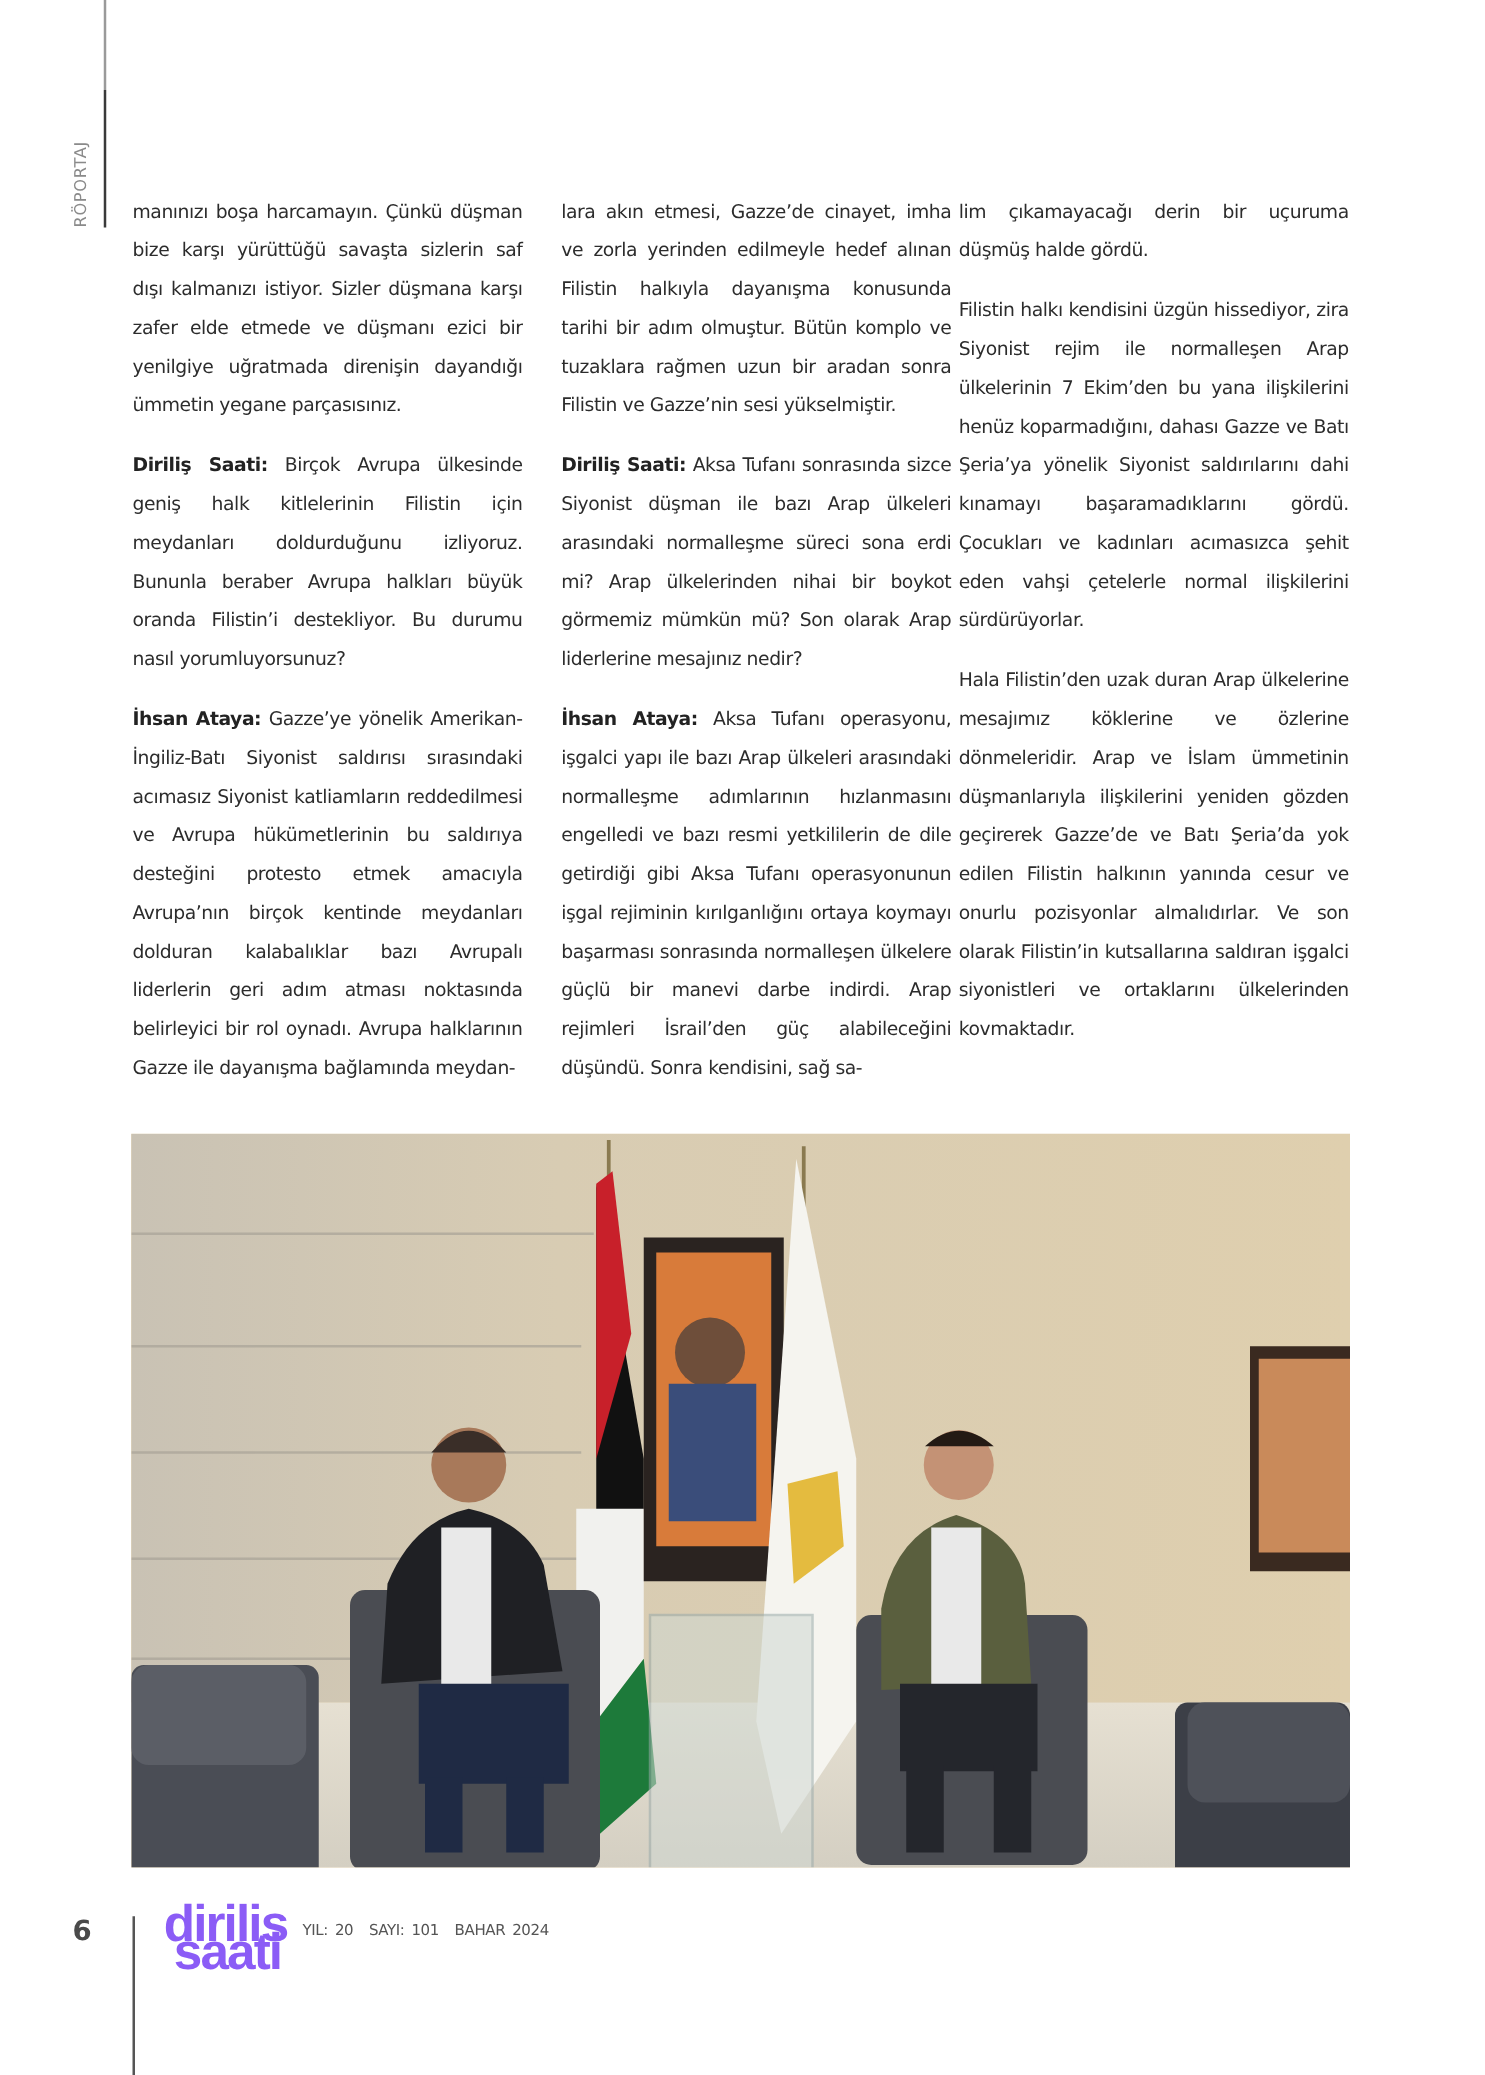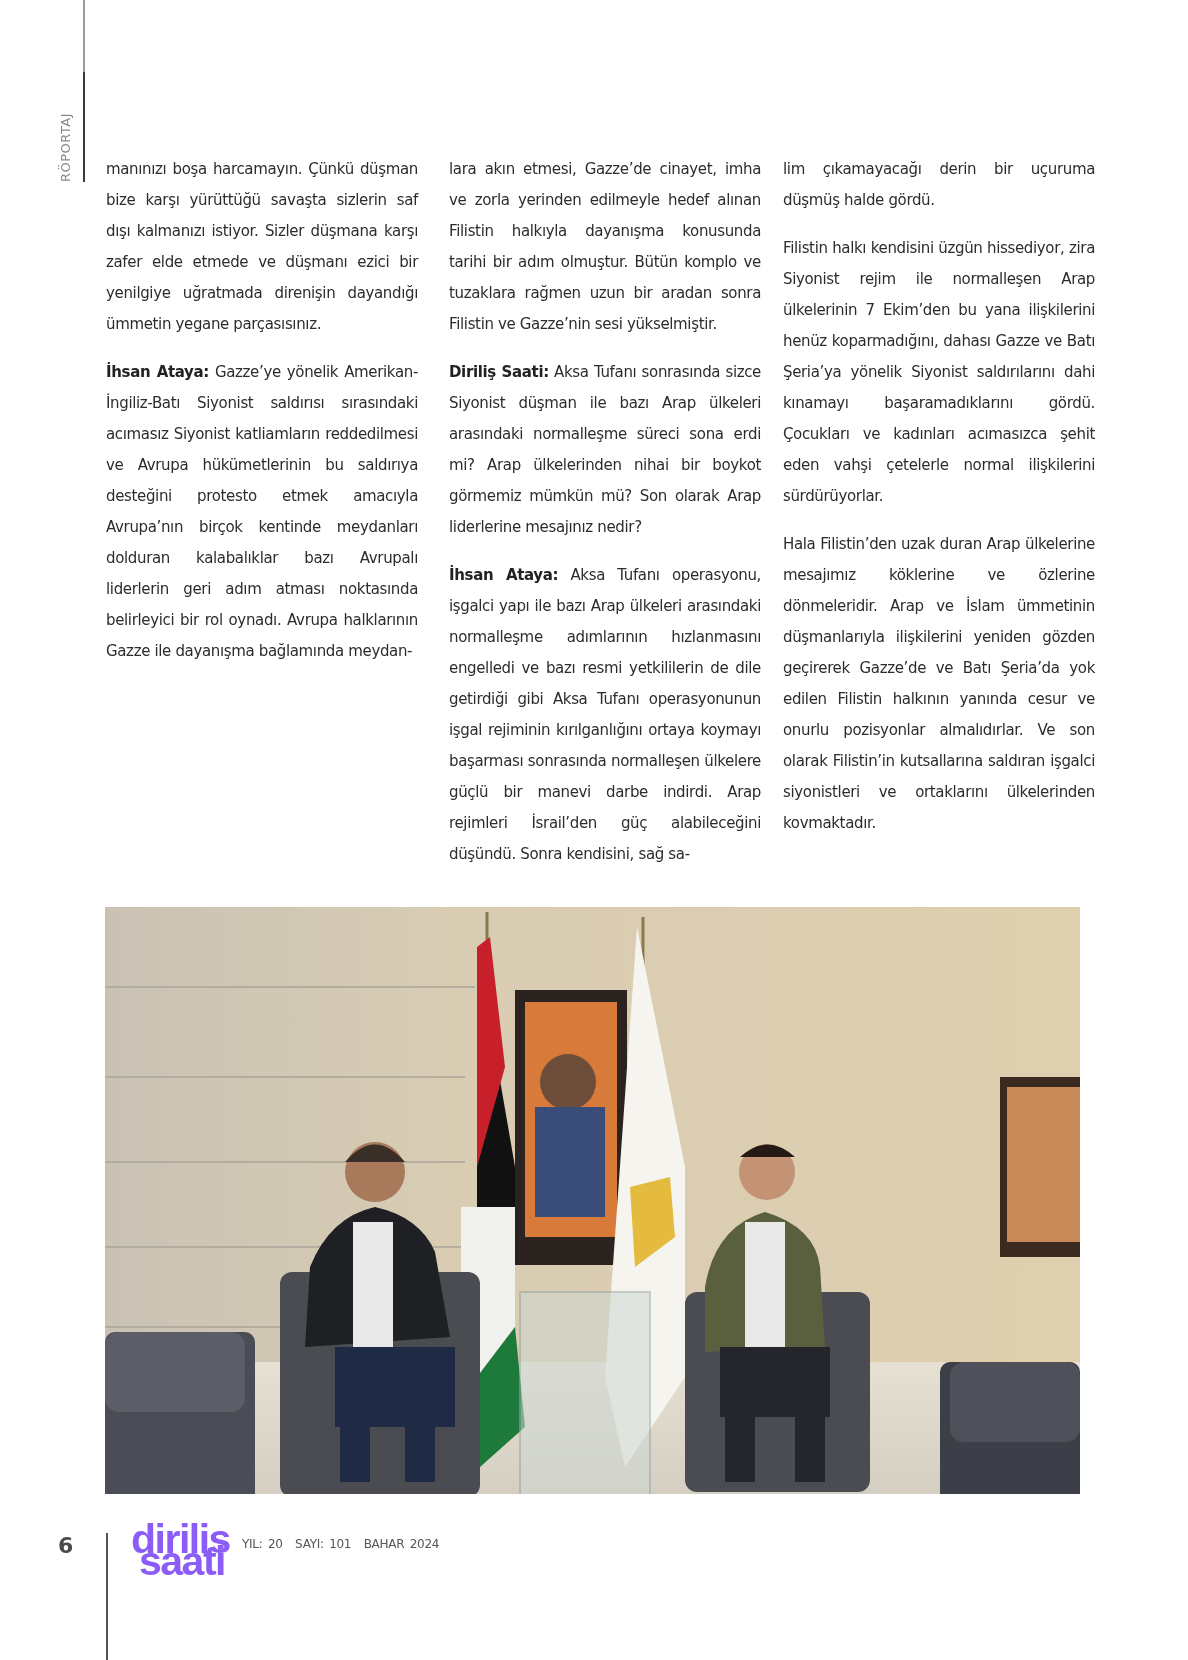--- a/index.html
+++ b/index.html
@@ -9,21 +9,21 @@
   .rule-top-dark  { position:absolute; left:83px; top:72px; width:2px; height:110px; background:#3a3a3a; }
   .section-label { position:absolute; left:58px; top:182px; transform-origin:left top;
          transform:rotate(-90deg); font-size:13px; letter-spacing:0.5px; color:#8a8a8a;
          font-family:"DejaVu Sans", sans-serif; font-weight:normal; white-space:nowrap; }
   .col { position:absolute; top:154px; width:312px; font-size:15px; line-height:31px;
          text-align:justify; hyphens:manual; color:#2c2c2c; letter-spacing:-0.35px; }
   .col p { margin:0 0 17px 0; }
   .col .sp { font-weight:bold; color:#222; }
   #col1 { left:106px; }
   #col2 { left:437px;margin-left:12px; }
-  #col3 { left:767px;margin-left:16px; }
+  #col3 { left:767px; }
   .photo { position:absolute; left:105px; top:907px; width:975px; height:587px; overflow:hidden;
            background:#d9c9a8; }
   .photo svg { display:block; width:100%; height:100%; }
   .page-number { position:absolute; left:58px; top:1533px; font-size:22px; font-weight:bold; color:#4a4a4a;
          font-family:"DejaVu Sans", sans-serif; }
   .footer-rule { position:absolute; left:106px; top:1533px; width:2px; height:127px; background:#555; }
   .logo { position:absolute; left:131px; top:1528px; font-family:"Liberation Sans", sans-serif;
           font-weight:bold; color:#8b5cf6; font-size:41px; line-height:22px; letter-spacing:-1.5px; }
   .logo .l2 { display:block; margin-left:8px; }
   .issue { position:absolute; left:242px; top:1537px; font-size:12px; color:#555;
@@ -32,20 +32,21 @@
 </style>
 </head>
 <body>
 
 <div class="rule-top-light"></div>
 <div class="rule-top-dark"></div>
 <div class="section-label">RÖPORTAJ</div>
 
 <div class="col" id="col1">
   <p><span class="sp"></span> <span>manınızı boşa harcamayın. Çünkü düşman bize karşı yürüttüğü savaşta sizlerin saf dışı kalmanızı istiyor. Sizler düşmana karşı zafer elde etmede ve düşmanı ezici bir yenilgiye uğratmada direnişin dayandığı ümmetin yegane parçasısınız.</span></p>
+  <p><span class="sp">Diriliş Saati:</span> <span>Birçok Avrupa ülkesinde geniş halk kitlelerinin Filistin için meydanları doldurduğunu izliyoruz. Bununla beraber Avrupa halkları büyük oranda Filistin’i destekliyor. Bu durumu nasıl yorumluyorsunuz?</span></p>
   <p><span class="sp">İhsan Ataya:</span> <span>Gazze’ye yönelik Amerikan-İngiliz-Batı Siyonist saldırısı sırasındaki acımasız Siyonist katliamların reddedilmesi ve Avrupa hükümetlerinin bu saldırıya desteğini protesto etmek amacıyla Avrupa’nın birçok kentinde meydanları dolduran kalabalıklar bazı Avrupalı liderlerin geri adım atması noktasında belirleyici bir rol oynadı. Avrupa halklarının Gazze ile dayanışma bağlamında meydan-</span></p>
 </div>
 
 <div class="col" id="col2">
   <p><span class="sp"></span><span>lara akın etmesi, Gazze’de cinayet, imha ve zorla yerinden edilmeyle hedef alınan Filistin halkıyla dayanışma konusunda tarihi bir adım olmuştur. Bütün komplo ve tuzaklara rağmen uzun bir aradan sonra Filistin ve Gazze’nin sesi yükselmiştir.</span></p>
   <p><span class="sp">Diriliş Saati:</span> <span>Aksa Tufanı sonrasında sizce Siyonist düşman ile bazı Arap ülkeleri arasındaki normalleşme süreci sona erdi mi? Arap ülkelerinden nihai bir boykot görmemiz mümkün mü? Son olarak Arap liderlerine mesajınız nedir?</span></p>
   <p><span class="sp">İhsan Ataya:</span> <span>Aksa Tufanı operasyonu, işgalci yapı ile bazı Arap ülkeleri arasındaki normalleşme adımlarının hızlanmasını engelledi ve bazı resmi yetkililerin de dile getirdiği gibi Aksa Tufanı operasyonunun işgal rejiminin kırılganlığını ortaya koymayı başarması sonrasında normalleşen ülkelere güçlü bir manevi darbe indirdi. Arap rejimleri İsrail’den güç alabileceğini düşündü. Sonra kendisini, sağ sa-</span></p>
 </div>
 
 <div class="col" id="col3">

